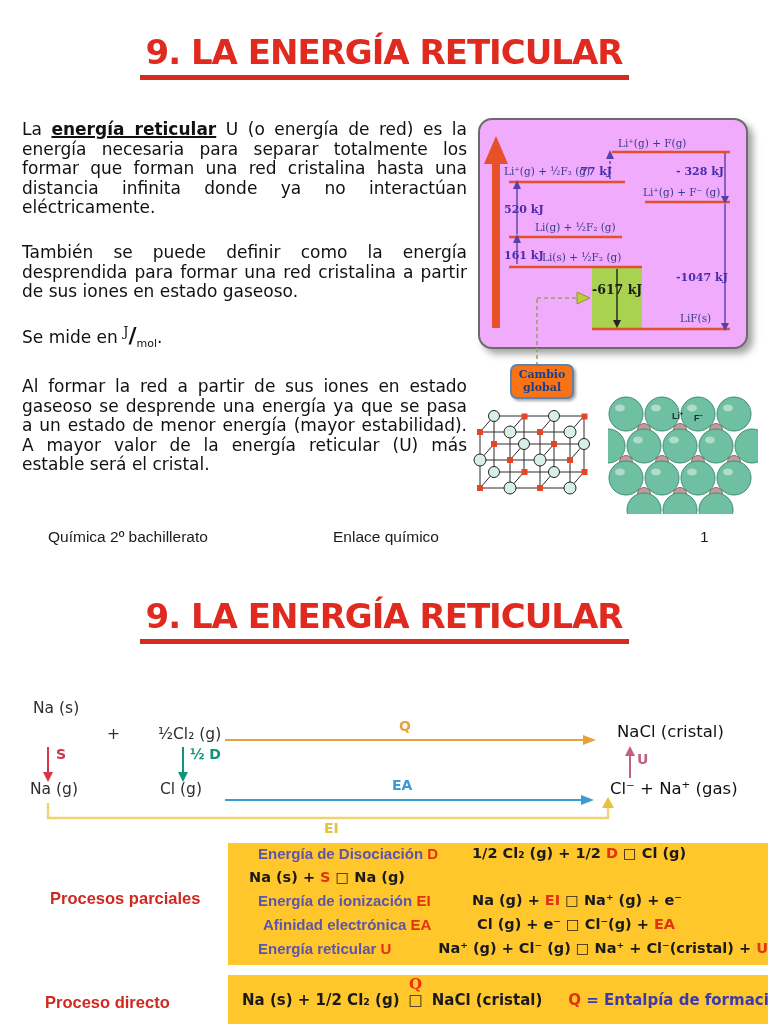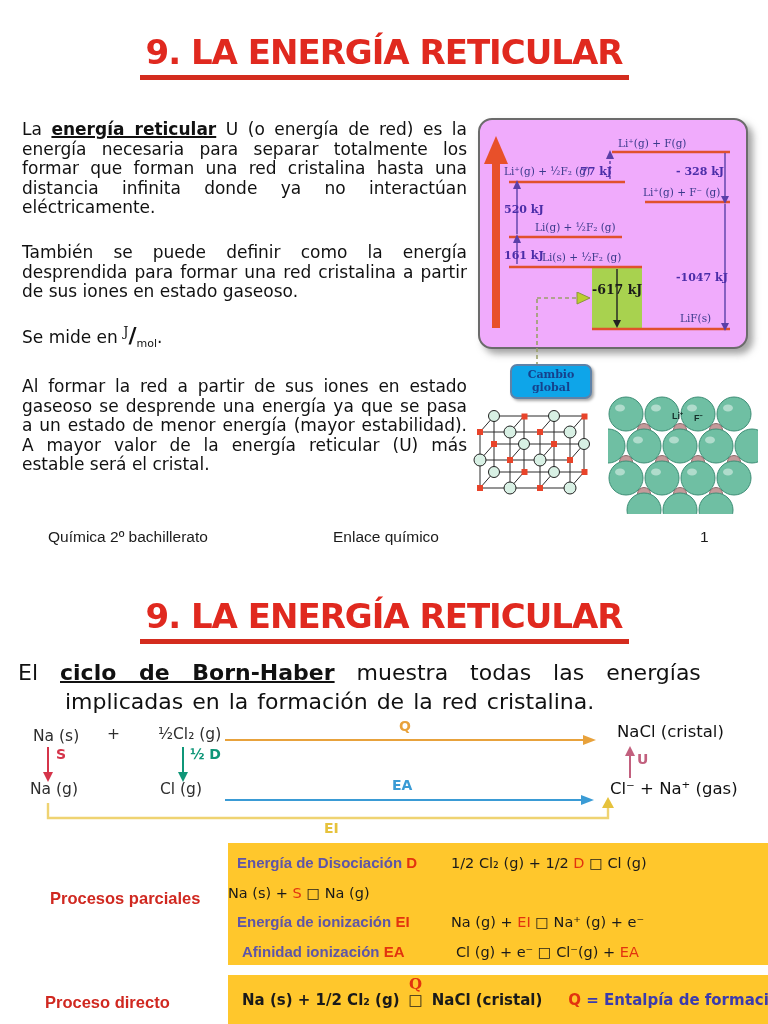--- a/index.html
+++ b/index.html
@@ -17,45 +17,45 @@
   .footer-text{font-family:"Liberation Sans",sans-serif;font-size:15.5px;color:#1b1b1b;}
 
   
   #ediagram{left:478px;top:118px;width:266px;height:227px;background:#f0abfc;
             border:2px solid #6b6b6b;border-radius:14px;
             box-shadow:5px 5px 7px rgba(90,90,90,.55);}
   .dlab{position:absolute;font-family:"DejaVu Serif",serif;font-size:10.5px;color:#3A3A8C;white-space:nowrap;}
   .dkj{position:absolute;font-family:"DejaVu Serif",serif;font-weight:bold;font-size:11px;color:#4B2DA8;white-space:nowrap;}
   .dkj.black{color:#1a1a1a;font-size:12.5px;}
 
-  #callout{left:510px;top:364px;width:58px;background:#0ea5e9;border:2px solid #5E82A8;
+  #callout{left:510px;top:364px;width:58px;background:#f97316;border:2px solid #5E82A8;
            border-radius:7px;text-align:center;font-family:"DejaVu Serif",serif;
            font-weight:bold;font-size:11px;line-height:12.5px;color:#16418C;
-           padding:3px 10px;box-shadow:2px 2px 3px rgba(0,0,0,.35);}
+           padding:3px 1px;box-shadow:2px 2px 3px rgba(0,0,0,.35);}
 
   .ion-lab{position:absolute;font-size:9px;font-weight:bold;color:#15302a;font-family:"Liberation Sans",sans-serif;}
 
   
   .intro{left:18px;top:660px;width:732px;font-size:22px;color:#111;}
   .intro .l1{word-spacing:15px;white-space:nowrap;}
   .intro .l2{margin-left:47px;margin-top:4px;word-spacing:2px;}
 
   
   .cyc{position:absolute;font-size:15.5px;color:#2e2e2e;white-space:nowrap;}
   .cyc.big{font-size:16.5px;color:#111;}
   .cyc.sym{font-weight:bold;font-size:14px;}
 
   
   .gold{background:#FFC72C;}
   #ptable{left:228px;top:843px;width:540px;height:122px;display:flex;flex-direction:column;
           justify-content:space-around;padding:2px 0;box-sizing:border-box;}
-  .prow{display:flex;align-items:flex-end;height:23px;}
+  .prow{display:flex;align-items:flex-start;height:23px;padding-left:21px;}
   .plabel{width:214px;padding-left:9px;font-family:"Liberation Sans",sans-serif;
           font-weight:bold;font-size:15px;color:#5E55A8;white-space:nowrap;}
-  .peq{font-weight:normal;font-size:14.5px;color:#1a1a1a;white-space:nowrap;}
+  .peq{font-weight:bold;font-size:14.5px;color:#1a1a1a;white-space:nowrap;}
   .rsym{color:#E2330F;}
   .sidelabel{font-family:"Liberation Sans",sans-serif;font-weight:bold;font-size:16.5px;color:#D02820;white-space:nowrap;}
 
   #direct{left:228px;top:975px;width:540px;height:49px;display:flex;align-items:center;
           padding-left:14px;box-sizing:border-box;}
   .deq{font-weight:bold;font-size:15px;color:#1a1a1a;white-space:nowrap;}
   .qarrow{position:relative;display:inline-block;margin:0 9px;}
   .qover{position:absolute;top:-16px;left:50%;transform:translateX(-50%);
          font-family:"DejaVu Serif",serif;font-weight:bold;font-size:15px;color:#E2330F;}
   .qdef{font-weight:bold;font-size:15px;color:#3B3BAE;white-space:nowrap;margin-left:26px;}
@@ -242,43 +242,37 @@
   <span class="abs ion-lab" style="left:694px;top:411px;">F⁻</span>
 
   <span class="abs footer-text" style="left:48px;top:528px;">Química 2º bachillerato</span>
   <span class="abs footer-text" style="left:333px;top:528px;">Enlace químico</span>
   <span class="abs footer-text" style="left:700px;top:528px;">1</span>
 
   <div class="abs slide-title" style="top:596px;">
     <span class="tline">9. LA ENERGÍA RETICULAR</span>
   </div>
 
-  <div class="abs intro">
-    <div class="l1">
-      <span>El </span><span class="bu">ciclo de Born-Haber</span><span> muestra todas las energías</span>
-    </div>
-    <div class="l2">implicadas en la formación de la red cristalina.</div>
-  </div>
 
   <svg class="abs" style="left:0;top:715px;" width="768" height="112" viewBox="0 0 768 112">
     <line x1="225" y1="25" x2="583" y2="25" stroke="#E8A23C" stroke-width="2.2"></line>
     <polygon points="583,20 583,30 596,25" fill="#E8A23C"></polygon>
     <line x1="48" y1="32" x2="48" y2="58" stroke="#D5344A" stroke-width="2"></line>
     <polygon points="43,57 53,57 48,67" fill="#D5344A"></polygon>
     <line x1="183" y1="32" x2="183" y2="58" stroke="#0F9678" stroke-width="2"></line>
     <polygon points="178,57 188,57 183,67" fill="#0F9678"></polygon>
     <line x1="630" y1="63" x2="630" y2="40" stroke="#C2607E" stroke-width="2"></line>
     <polygon points="625,41 635,41 630,31" fill="#C2607E"></polygon>
     <line x1="225" y1="85" x2="581" y2="85" stroke="#3A9BD5" stroke-width="2.2"></line>
     <polygon points="581,80 581,90 594,85" fill="#3A9BD5"></polygon>
     <polyline points="48,88 48,103 608,103 608,92" fill="none" stroke="#EFD372" stroke-width="2.4"></polyline>
     <polygon points="602,93 614,93 608,82" fill="#E6C23C"></polygon>
   </svg>
 
-  <span class="cyc" style="left:33px;top:727px;">Na (s)</span>
+  <span class="cyc" style="left:33px;top:699px;">Na (s)</span>
   <span class="cyc" style="left:107px;top:725px;">+</span>
   <span class="cyc" style="left:158px;top:725px;">½Cl₂ (g)</span>
   <span class="cyc sym" style="left:399px;top:718px;color:#E8A23C;">Q</span>
   <span class="cyc big" style="left:617px;top:722px;">NaCl (cristal)</span>
   <span class="cyc sym" style="left:56px;top:746px;color:#D5344A;">S</span>
   <span class="cyc sym" style="left:190px;top:746px;color:#0F9678;">½ D</span>
   <span class="cyc sym" style="left:637px;top:751px;color:#C2607E;">U</span>
   <span class="cyc" style="left:30px;top:780px;">Na (g)</span>
   <span class="cyc" style="left:160px;top:780px;">Cl (g)</span>
   <span class="cyc sym" style="left:392px;top:777px;color:#3A9BD5;">EA</span>
@@ -293,22 +287,26 @@
       <span class="peq"><span>1/2 Cl₂ (g) + 1/2 </span><span class="rsym">D</span><span> □ Cl (g)</span></span>
     </div>
     <div class="prow">
       <span class="peq"><span>Na (s) + </span><span class="rsym">S</span><span> □ Na (g)</span></span>
     </div>
     <div class="prow">
       <span class="plabel"><span>Energía de ionización </span><span class="rsym">EI</span></span>
       <span class="peq"><span>Na (g) + </span><span class="rsym">EI</span><span> □ Na⁺ (g) + e⁻</span></span>
     </div>
     <div class="prow">
-      <span class="plabel" style="padding-left:14px;"><span>Afinidad ionización </span><span class="rsym">EA</span></span>
+      <span class="plabel" style="padding-left:14px;"><span>Afinidad electrónica </span><span class="rsym">EA</span></span>
       <span class="peq"><span>Cl (g) + e⁻ □ Cl⁻(g) + </span><span class="rsym">EA</span><span></span></span>
+    </div>
+    <div class="prow">
+      <span class="plabel"><span>Energía reticular </span><span class="rsym">U</span></span>
+      <span class="peq"><span>Na⁺ (g) + Cl⁻ (g) □ Na⁺ + Cl⁻(cristal) + </span><span class="rsym">U</span><span></span></span>
     </div>
   </div>
 
   <span class="abs sidelabel" style="left:45px;top:993px;">Proceso directo</span>
 
   <div class="abs gold" id="direct">
     <span class="deq">Na (s) + 1/2 Cl₂ (g)</span>
     <span class="deq qarrow">
       <span class="qover">Q</span>
       <span>□</span>

